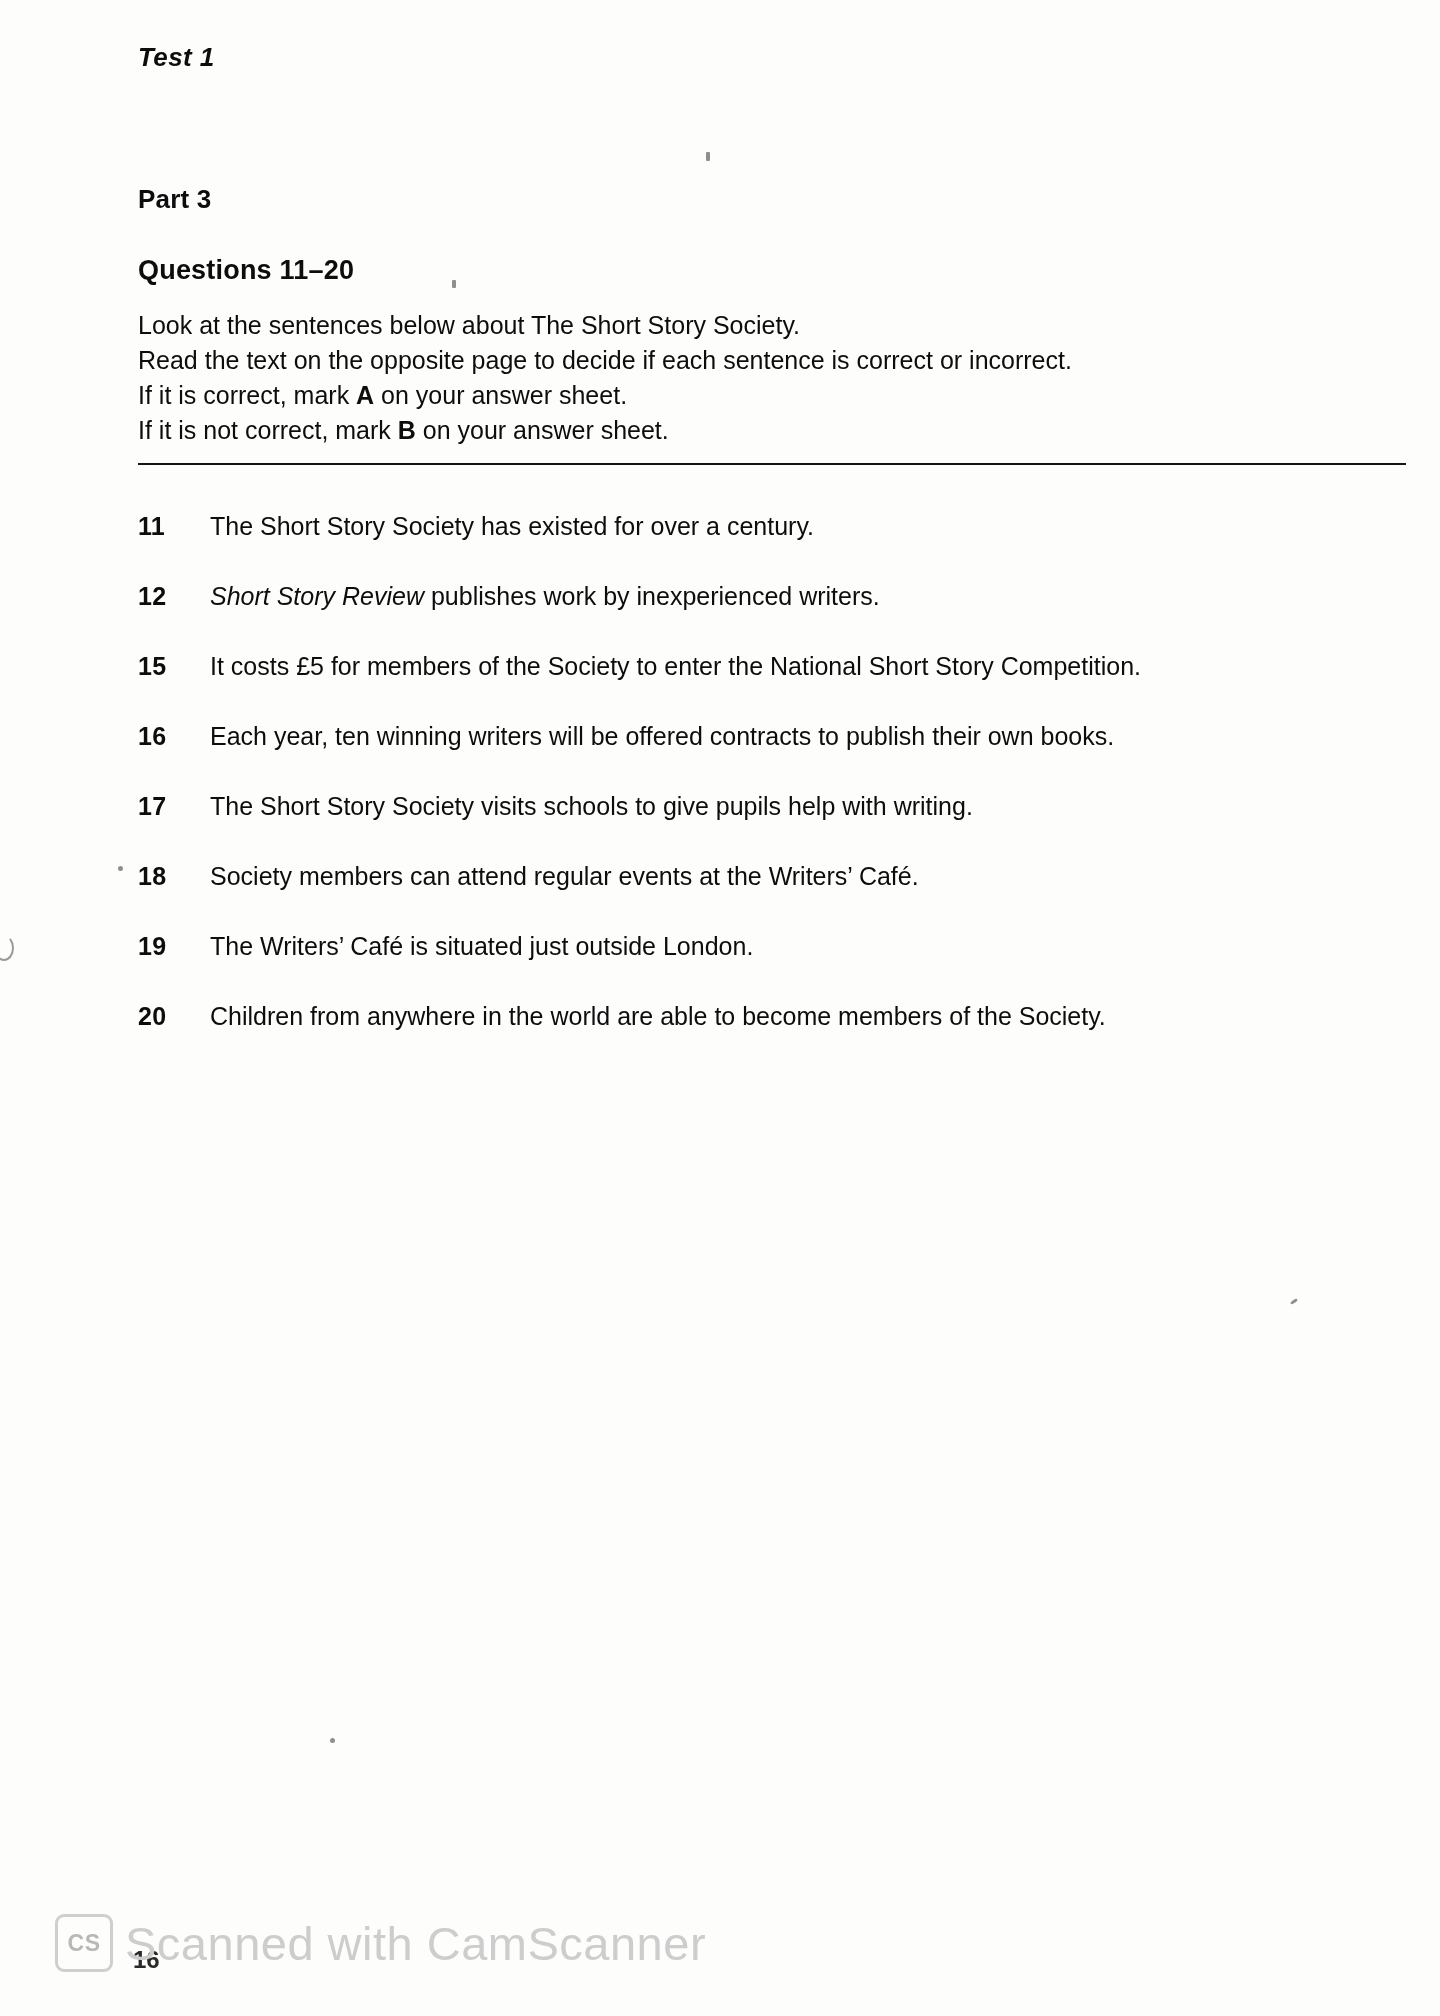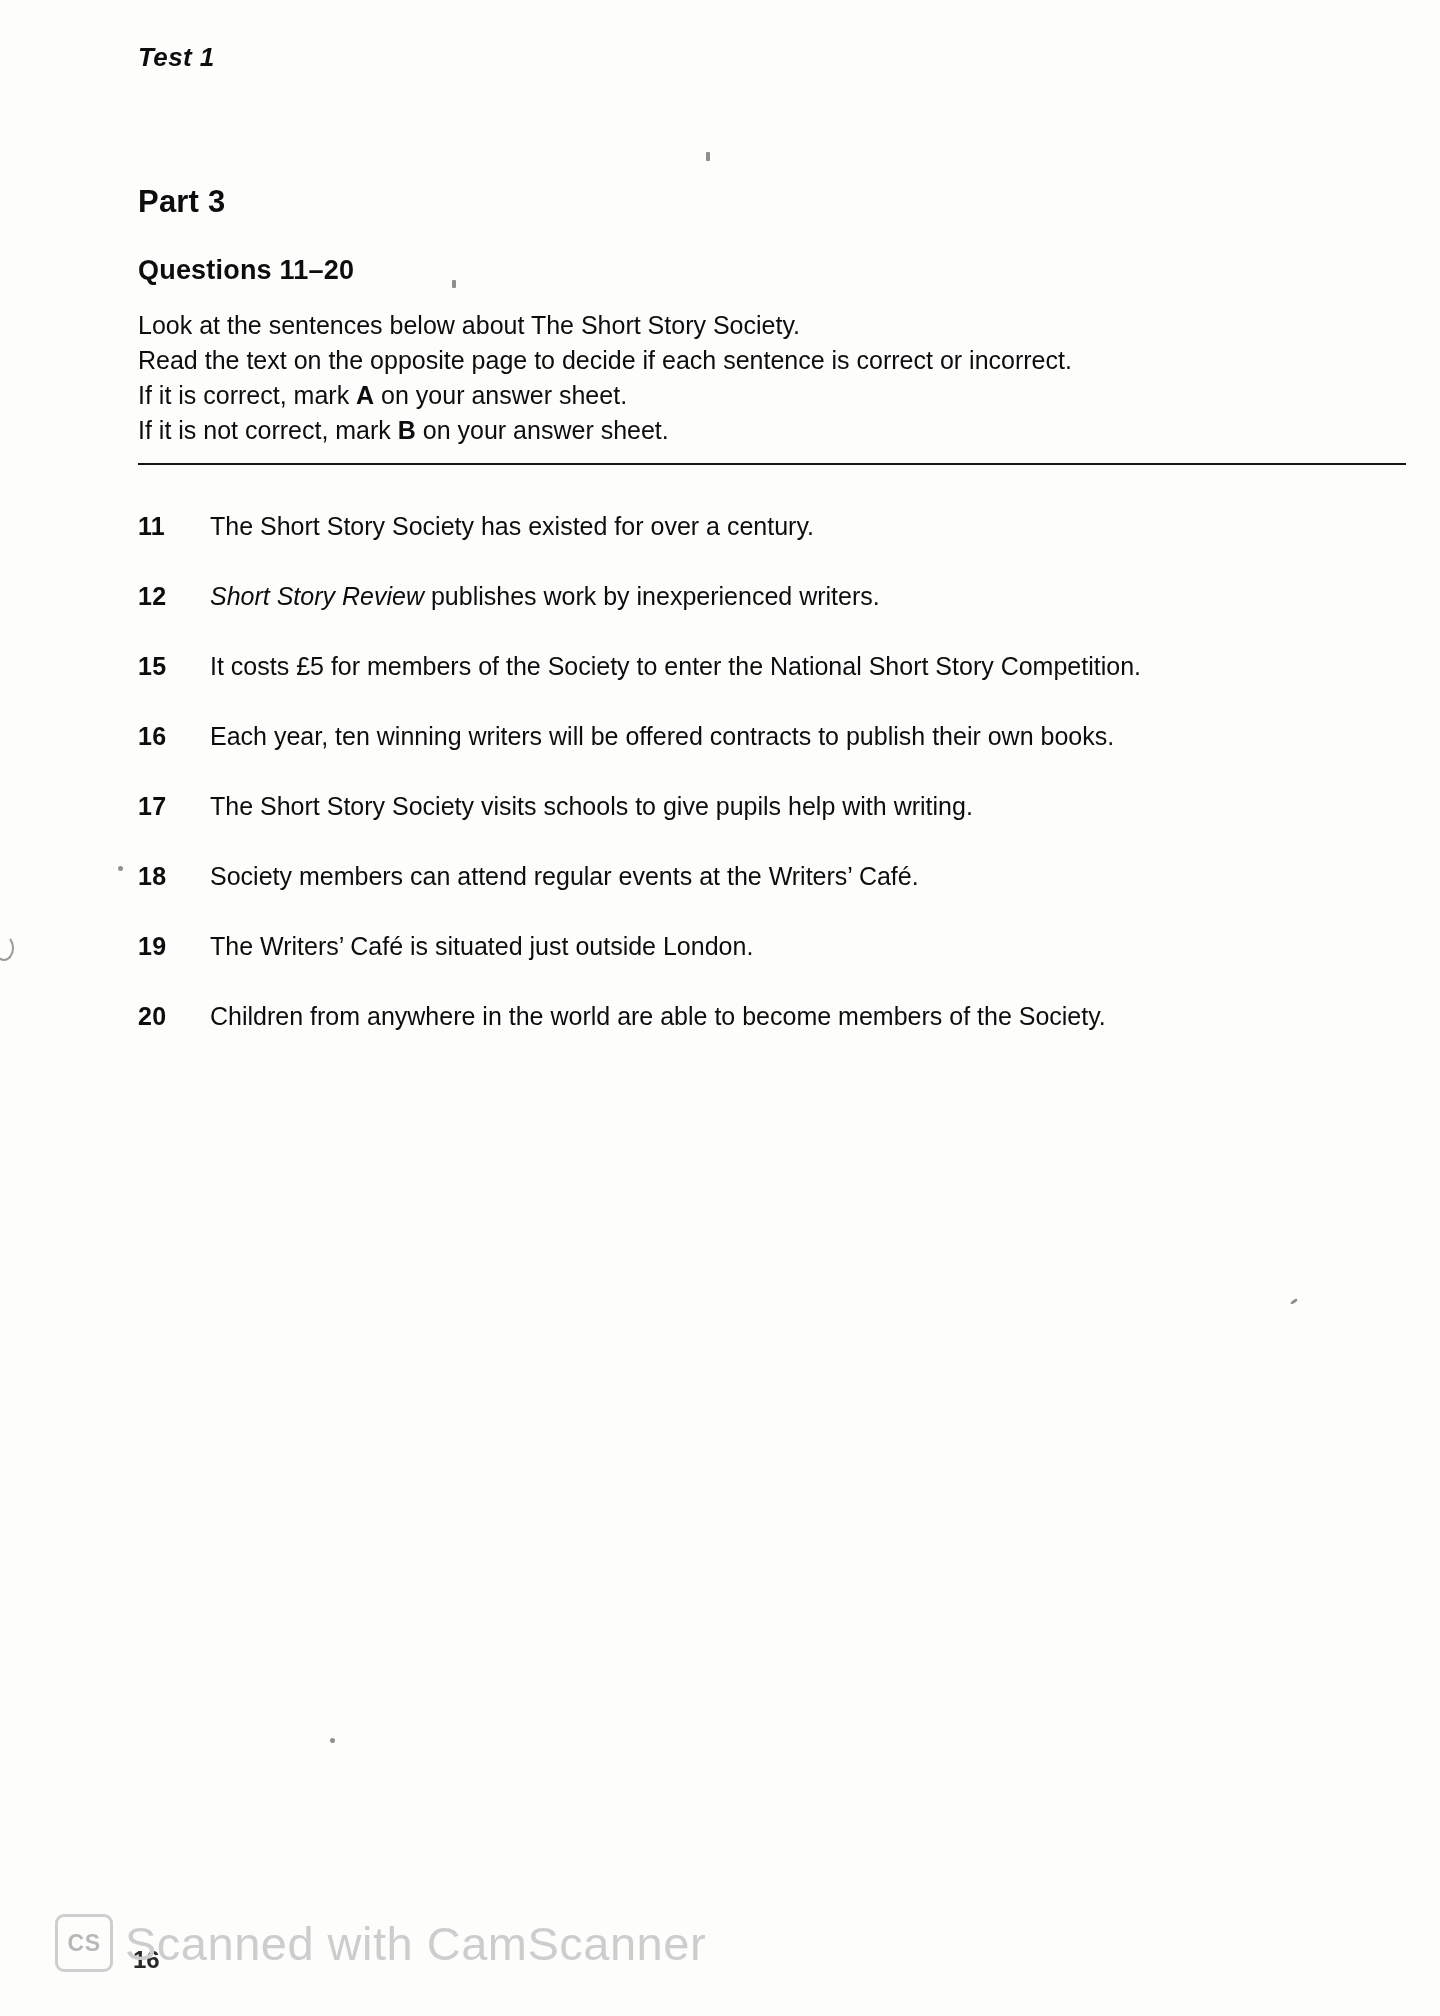--- a/index.html
+++ b/index.html
@@ -40,21 +40,21 @@
     font-style: italic;
     font-weight: bold;
     letter-spacing: 0.4px;
   }
 
   
   .part-heading {
     position: absolute;
     left: 138px;
     top: 184px;
-    font-size: 31px;
+    font-size: 26px;
     font-weight: bold;
     letter-spacing: 0.2px;
   }
 
   .questions-heading {
     position: absolute;
     left: 138px;
     top: 255px;
     font-size: 27px;
     font-weight: bold;

